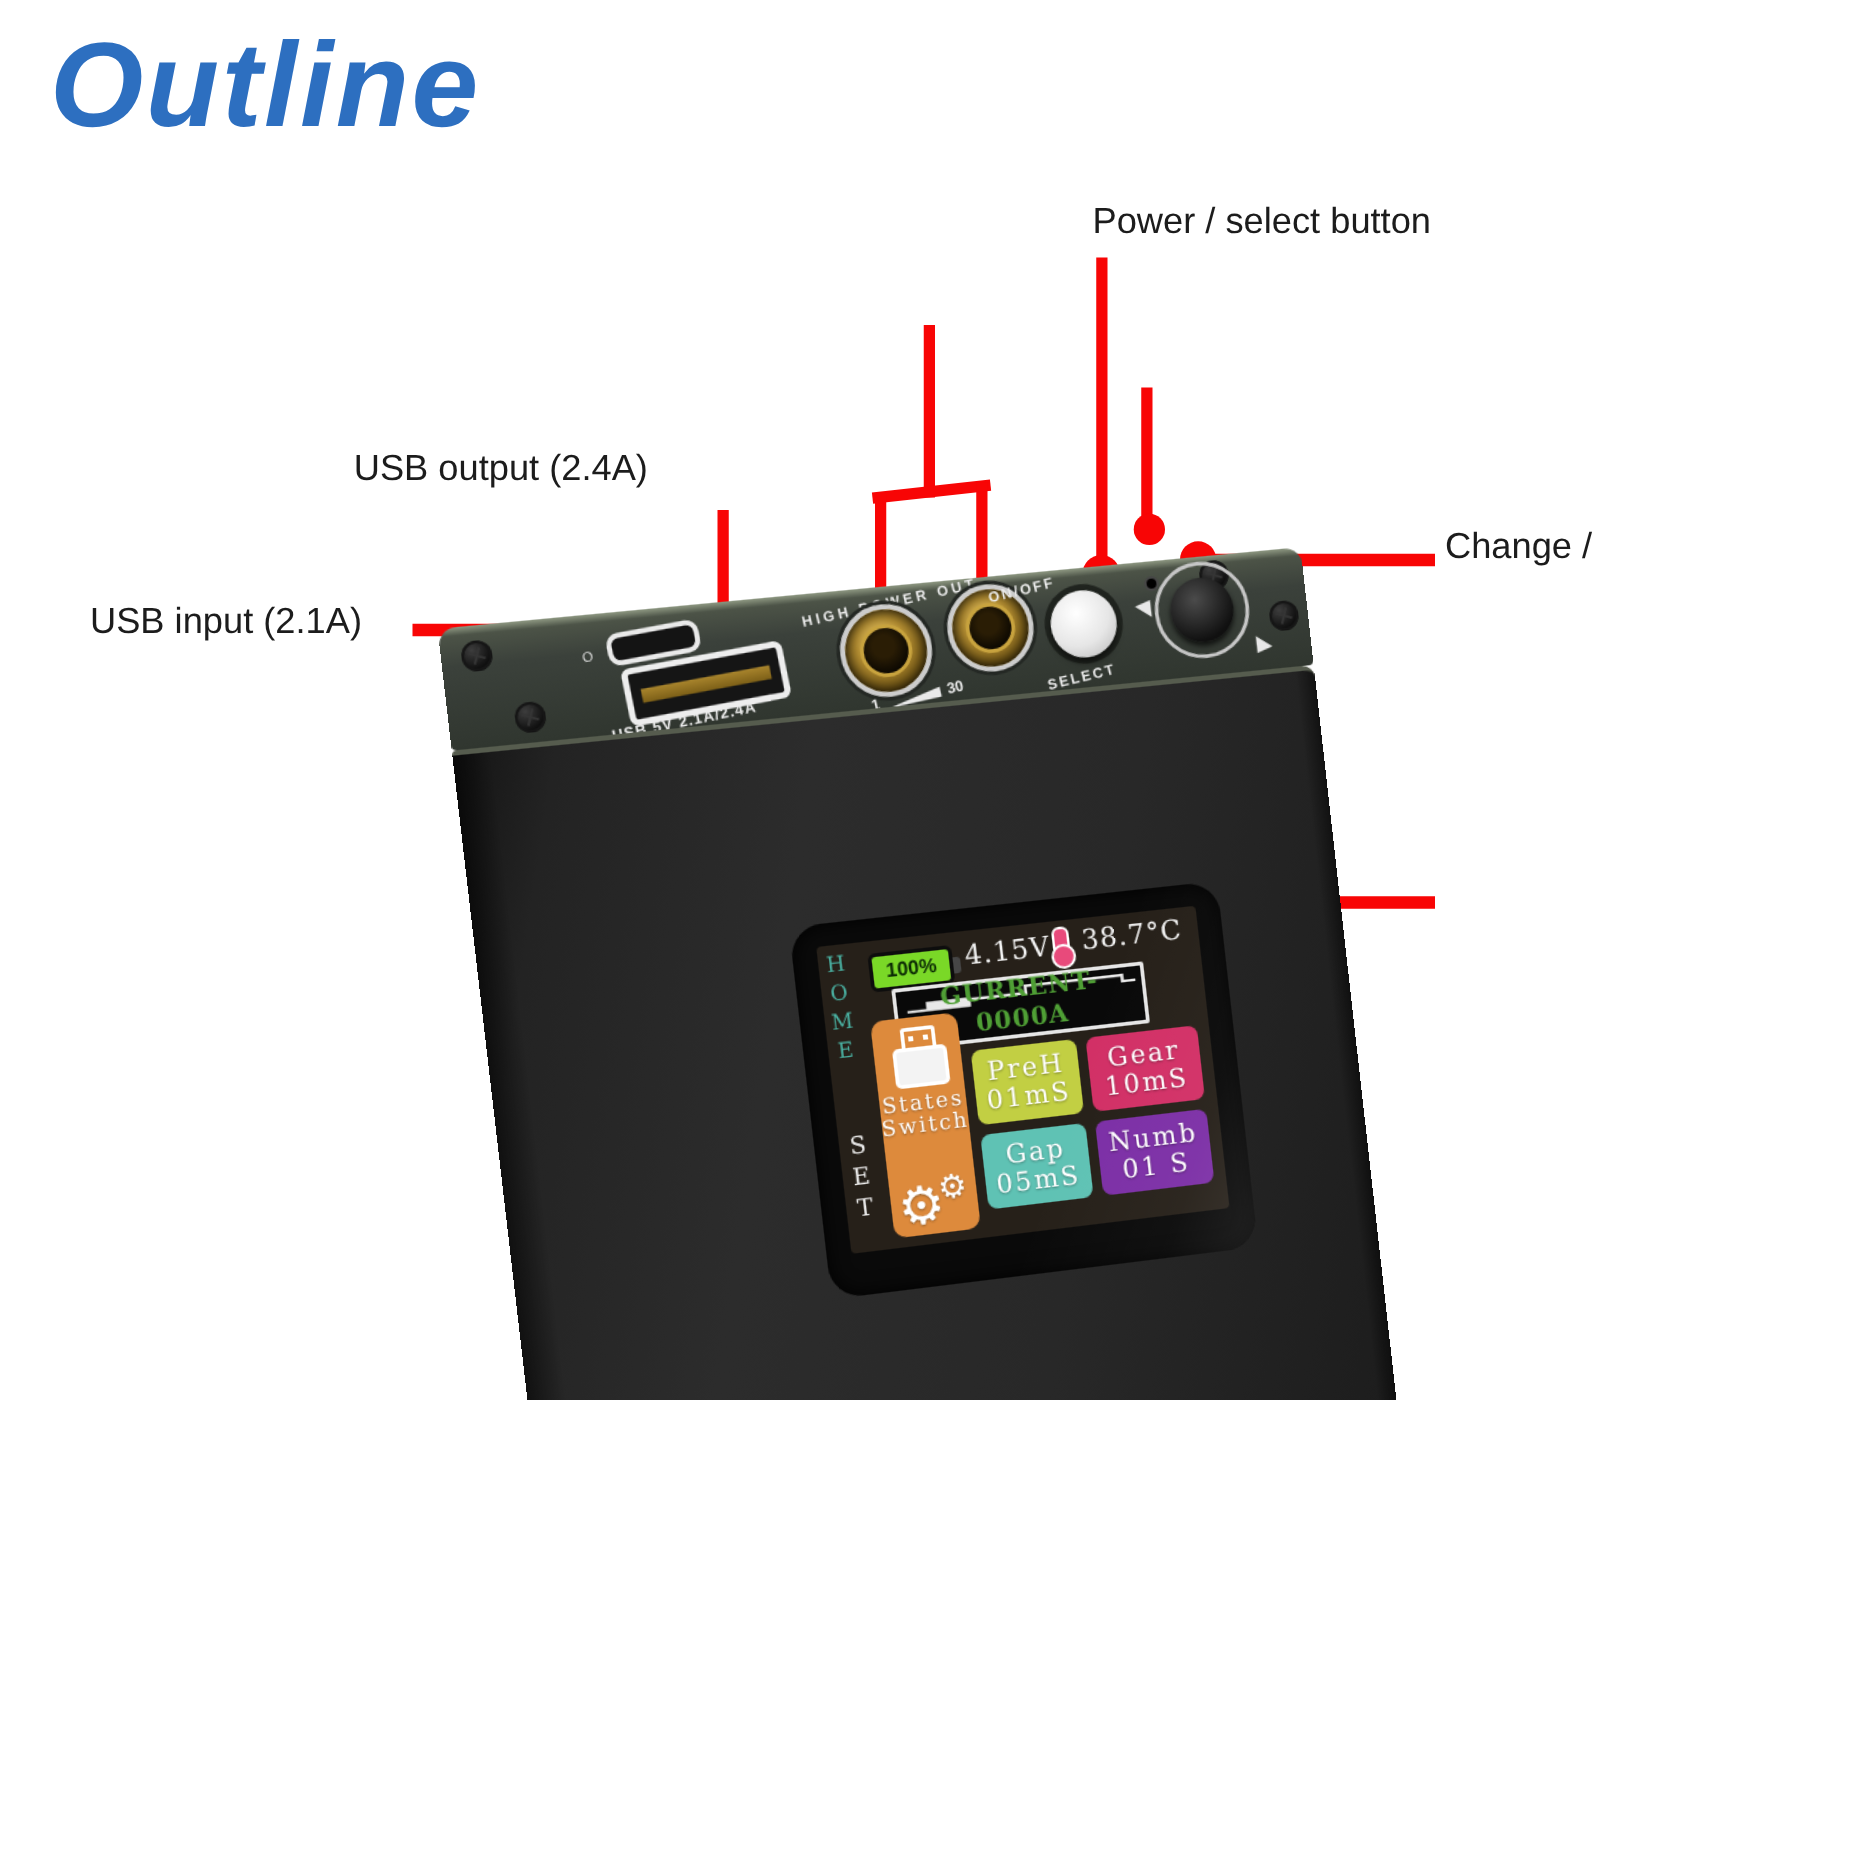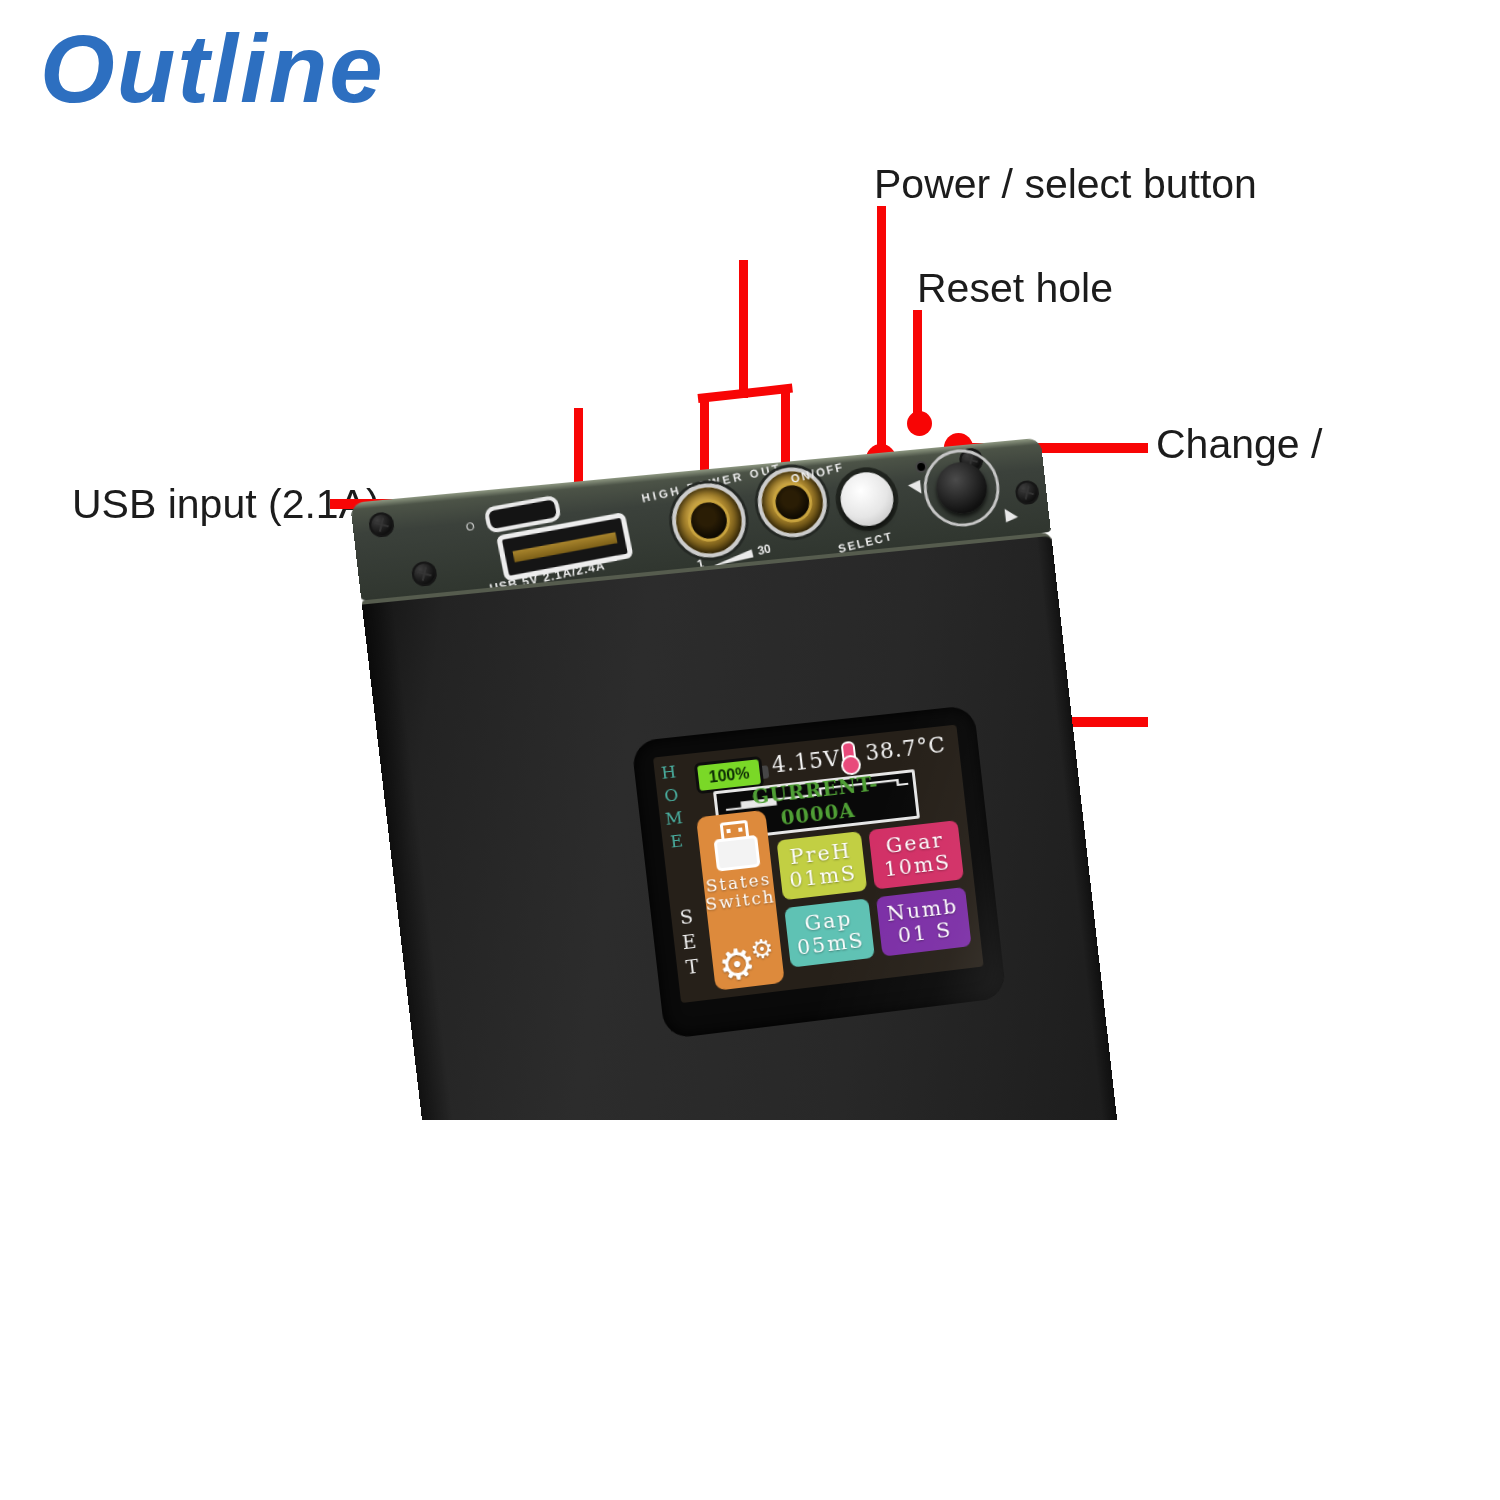--- a/index.html
+++ b/index.html
@@ -4,21 +4,21 @@
 <style>
   html,body{margin:0;padding:0;background:#fff;}
   #page{position:relative;width:1500px;height:1120px;background:#ffffff;overflow:hidden;
         font-family:"Liberation Sans",sans-serif;}
 
   
   .title{position:absolute;left:40px;top:14px;font-size:96px;font-weight:bold;font-style:italic;
          color:#2d6fc0;letter-spacing:2px;}
 
   
-  .lbl{position:absolute;color:#1c1c1c;font-size:41px;line-height:1.18;white-space:nowrap;}
+  .lbl{position:absolute;color:#1c1c1c;font-size:29px;line-height:1.18;white-space:nowrap;}
   .lbl-welding{left:332px;top:218px;}
   .lbl-usb-output{left:283px;top:358px;}
   .lbl-usb-input{left:72px;top:480px;}
   .lbl-power{left:874px;top:160px;}
   .lbl-reset{left:917px;top:264px;}
   .lbl-change{left:1156px;top:420px;}
   .lbl-display{left:1156px;top:694px;}
 
   
   .rline{position:absolute;background:#f80505;}
@@ -170,23 +170,23 @@
   .gears .g1{font-size:42px;}
   .gears .g2{font-size:26px;vertical-align:18px;margin-left:-6px;}
 </style>
 </head>
 <body>
 
 <div id="page">
 
   <div class="title">Outline</div>
 
+  <div class="lbl lbl-usb-output">USB output (2.4A)</div>
   <div class="lbl lbl-usb-input">USB input (2.1A)</div>
   <div class="lbl lbl-power">Power / select button</div>
-  <div class="lbl lbl-reset">Reset hole</div>
   <div class="lbl lbl-change">
     <div>Change /</div>
   </div>
 
   <div class="rline l-power"></div>
   <div class="rdot d-power"></div>
   <div class="rline l-reset"></div>
   <div class="rdot d-reset"></div>
   <div class="rline l-weld-main"></div>
   <div class="rline l-weld-bar"></div>

